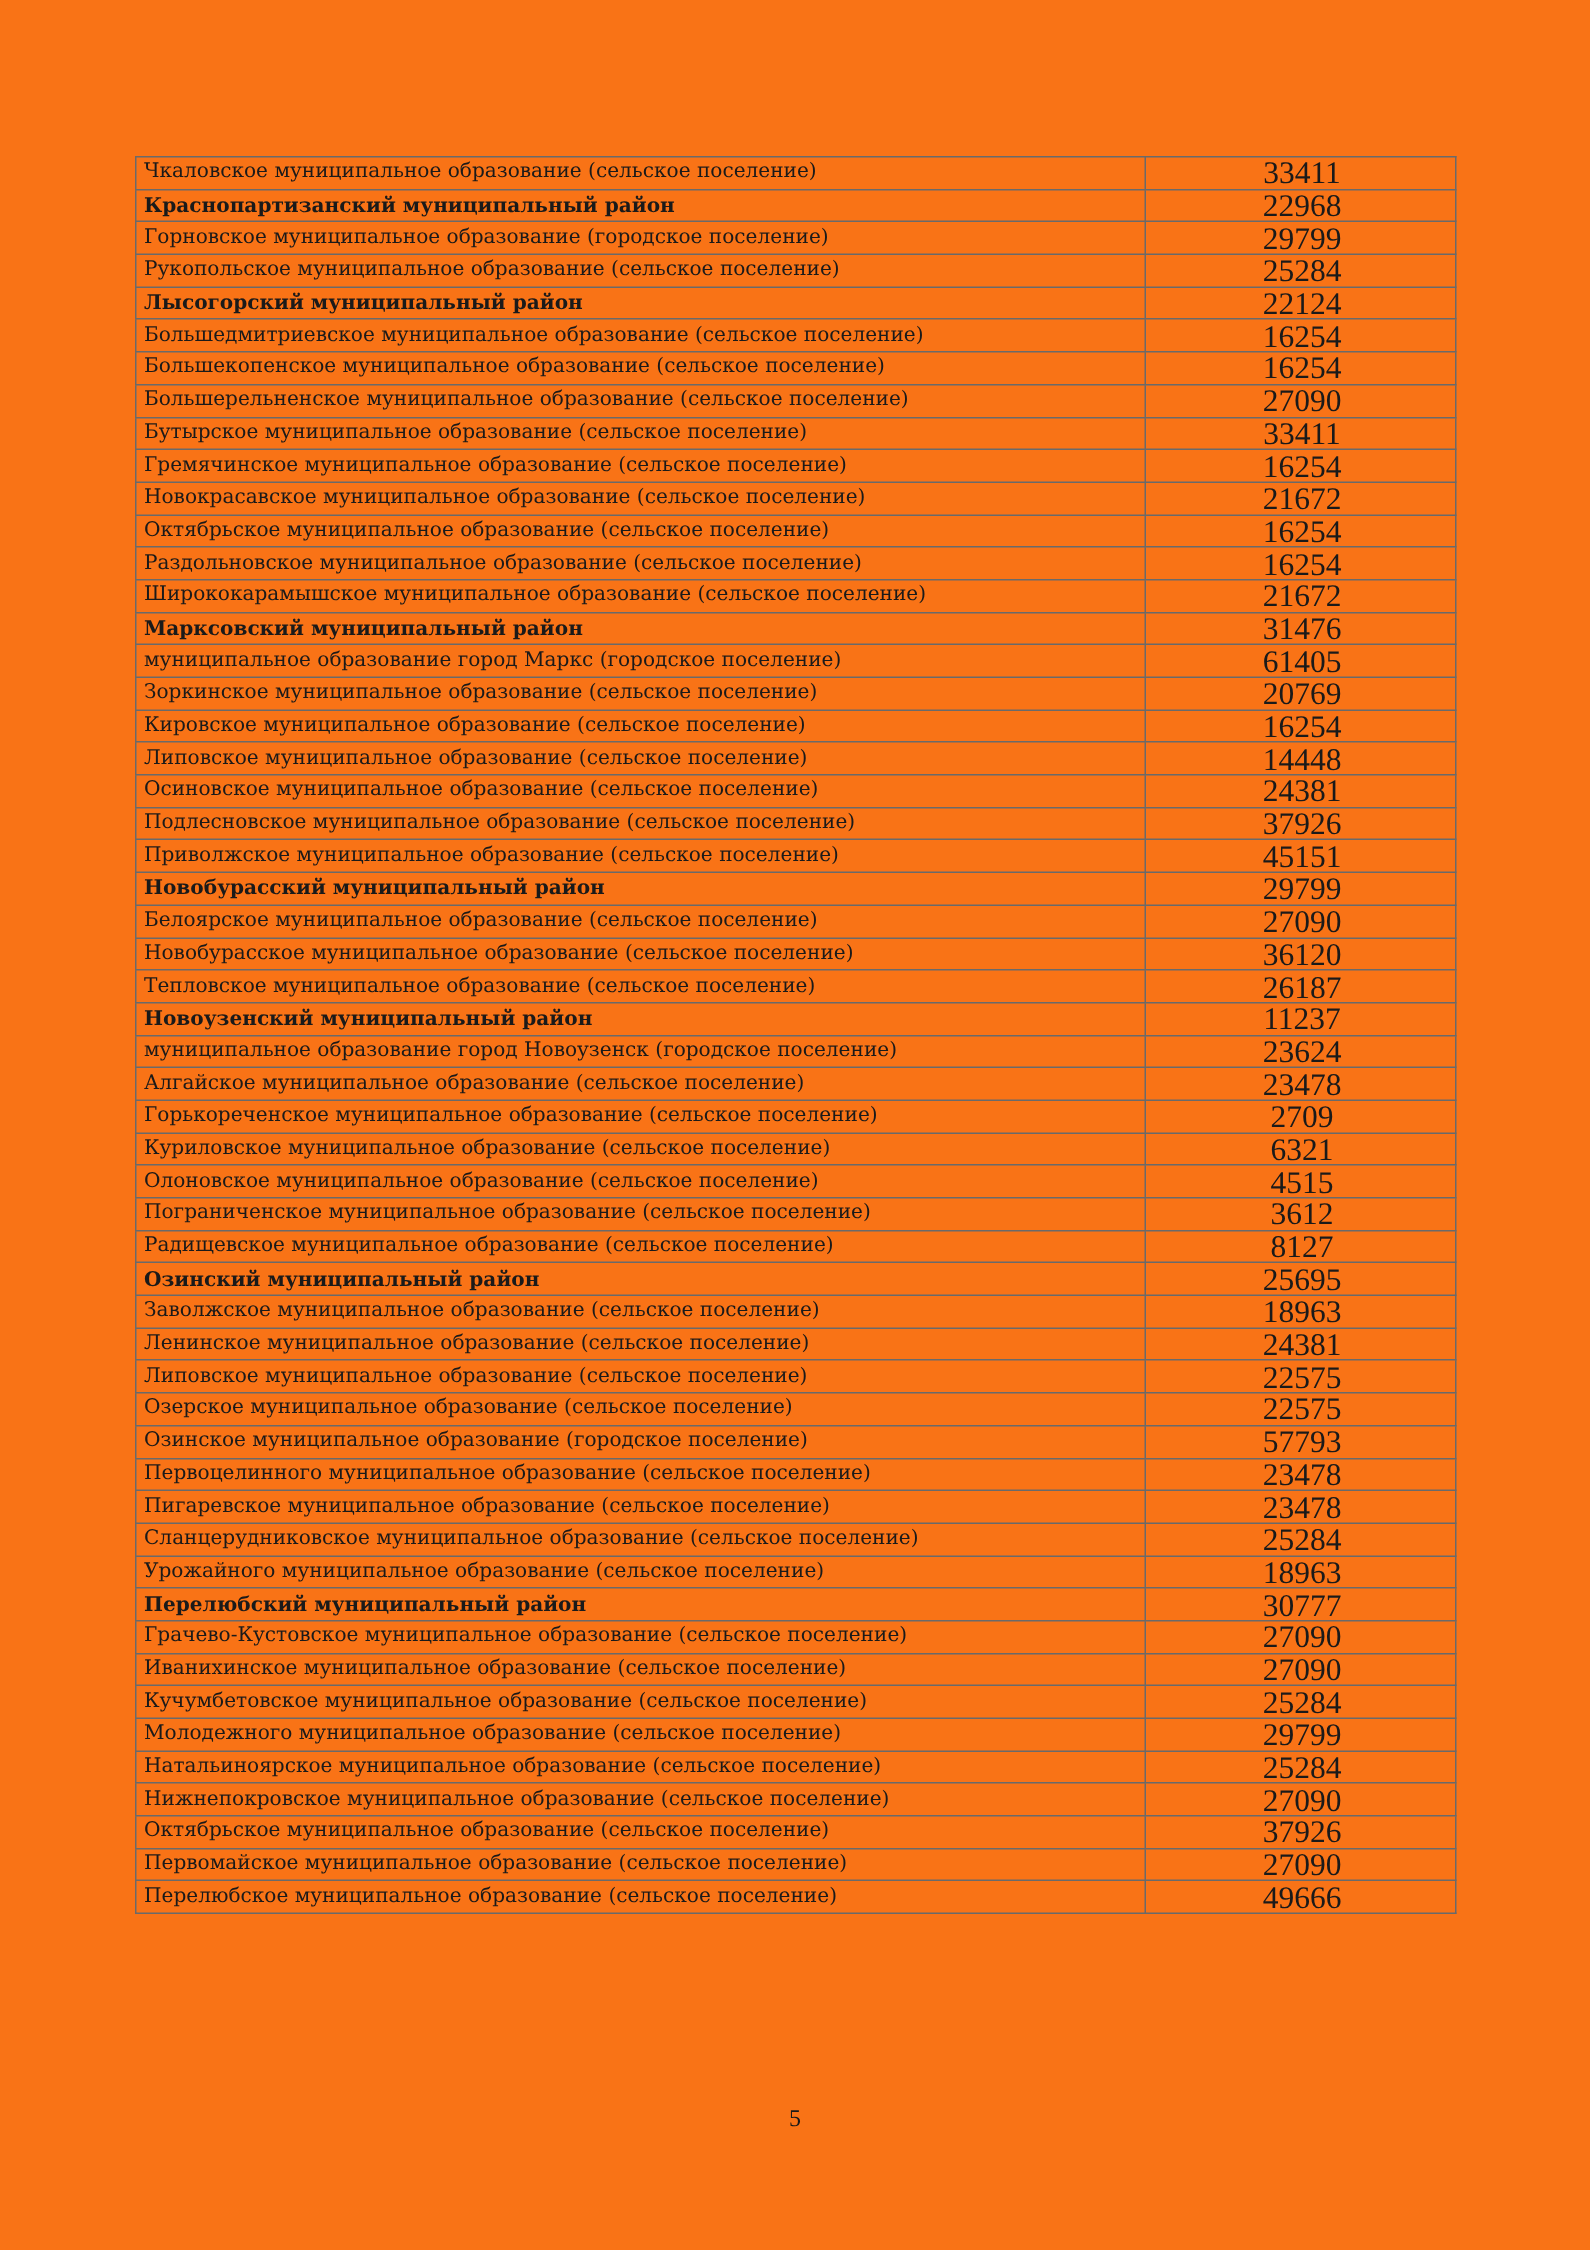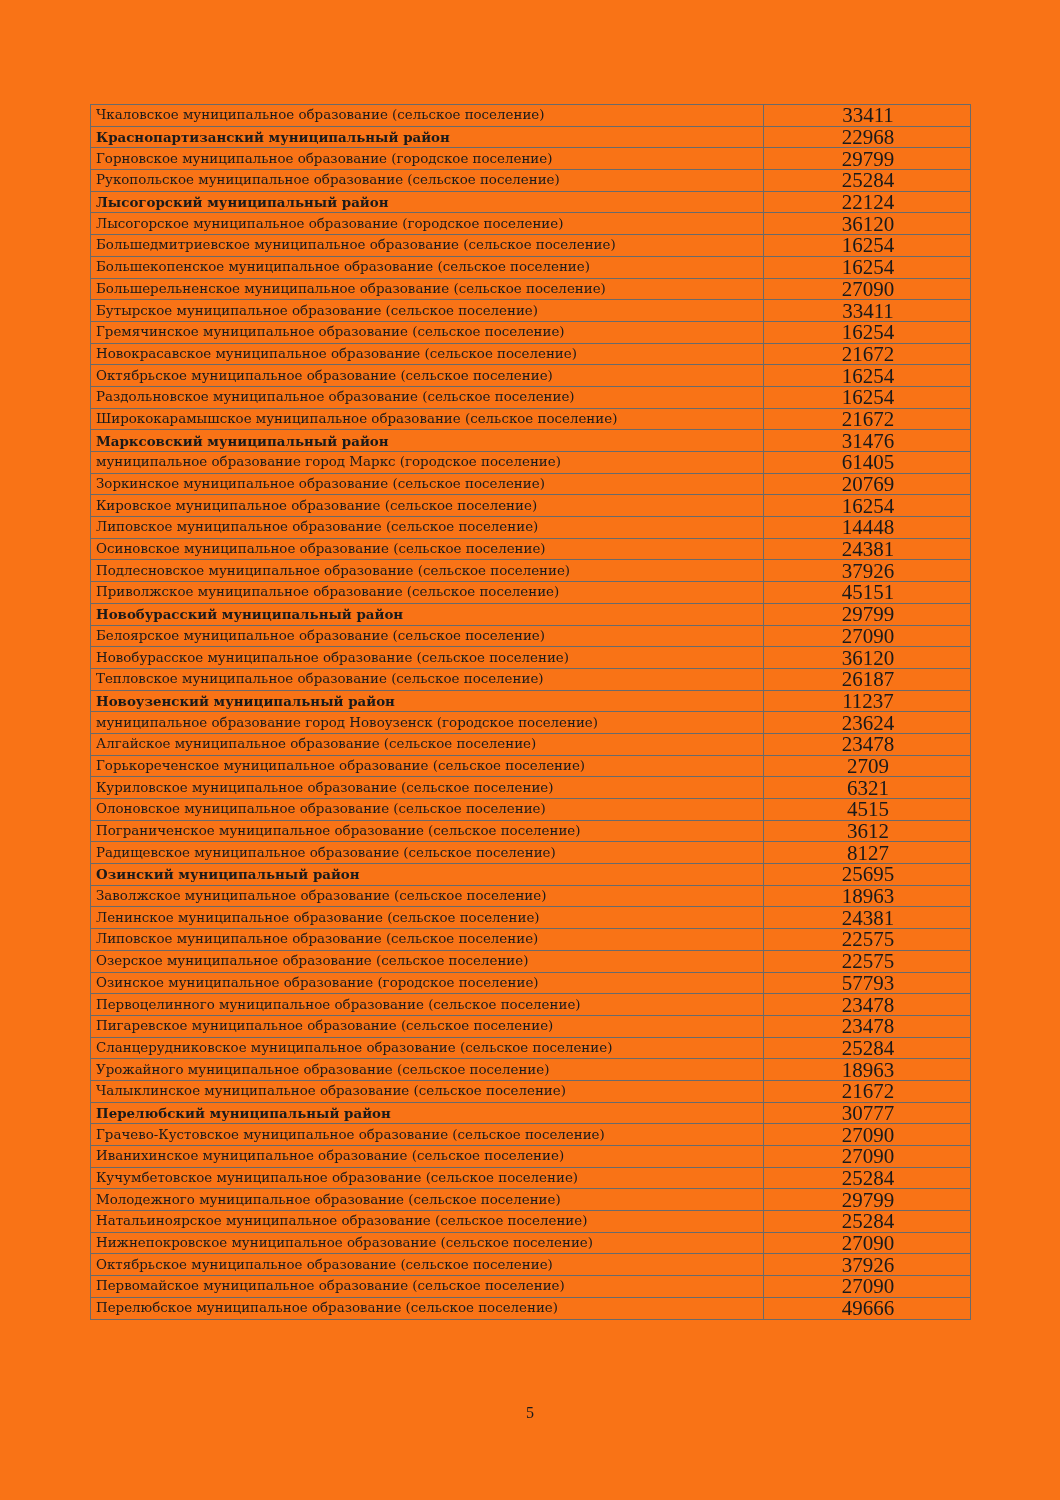--- a/index.html
+++ b/index.html
@@ -65,24 +65,20 @@
         </tr>
         <tr class="settlement">
           <td class="name">Рукопольское муниципальное образование (сельское поселение)</td>
           <td class="val">25284</td>
         </tr>
         <tr class="district">
           <td class="name">Лысогорский муниципальный район</td>
           <td class="val">22124</td>
         </tr>
         <tr class="settlement">
-          <td class="name">Лысогорское муниципальное образование (городское поселение)</td>
-          <td class="val">36120</td>
-        </tr>
-        <tr class="settlement">
           <td class="name">Большедмитриевское муниципальное образование (сельское поселение)</td>
           <td class="val">16254</td>
         </tr>
         <tr class="settlement">
           <td class="name">Большекопенское муниципальное образование (сельское поселение)</td>
           <td class="val">16254</td>
         </tr>
         <tr class="settlement">
           <td class="name">Большерельненское муниципальное образование (сельское поселение)</td>
           <td class="val">27090</td>
@@ -223,24 +219,20 @@
           <td class="name">Пигаревское муниципальное образование (сельское поселение)</td>
           <td class="val">23478</td>
         </tr>
         <tr class="settlement">
           <td class="name">Сланцерудниковское муниципальное образование (сельское поселение)</td>
           <td class="val">25284</td>
         </tr>
         <tr class="settlement">
           <td class="name">Урожайного муниципальное образование (сельское поселение)</td>
           <td class="val">18963</td>
-        </tr>
-        <tr class="settlement">
-          <td class="name">Чалыклинское муниципальное образование (сельское поселение)</td>
-          <td class="val">21672</td>
         </tr>
         <tr class="district">
           <td class="name">Перелюбский муниципальный район</td>
           <td class="val">30777</td>
         </tr>
         <tr class="settlement">
           <td class="name">Грачево-Кустовское муниципальное образование (сельское поселение)</td>
           <td class="val">27090</td>
         </tr>
         <tr class="settlement">

